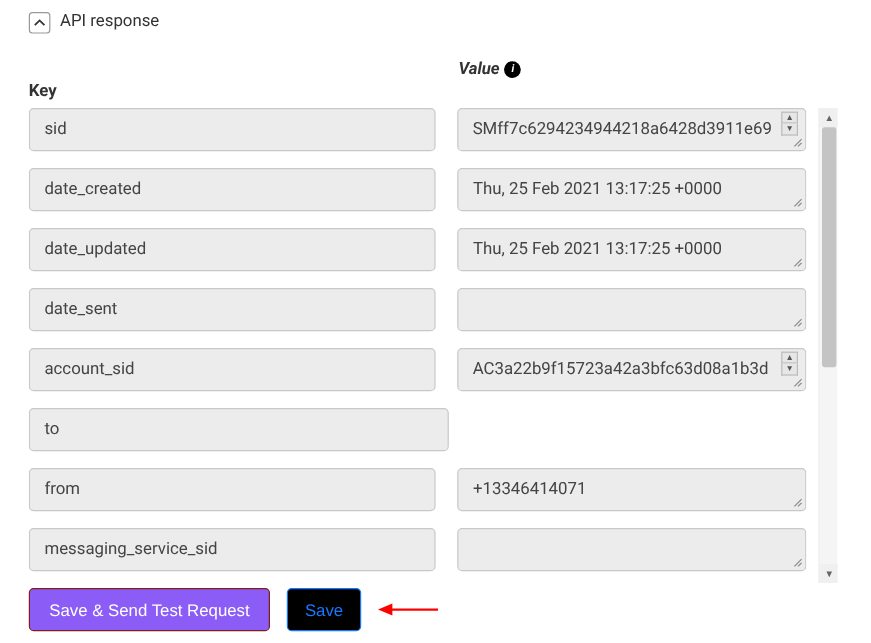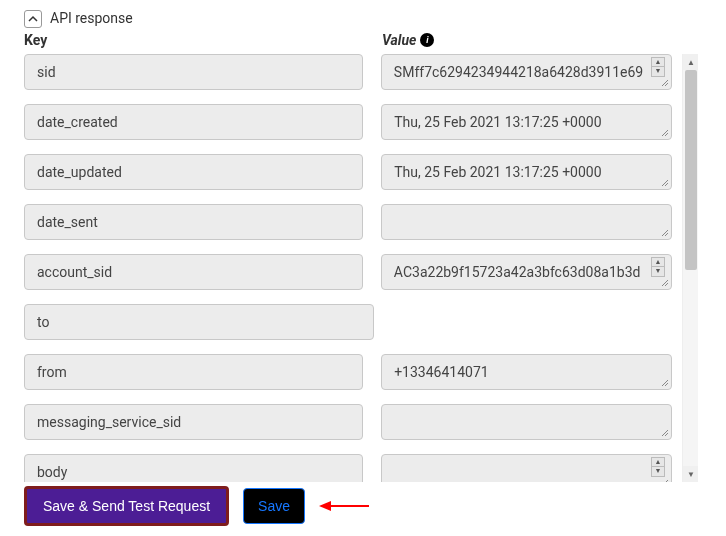--- a/index.html
+++ b/index.html
@@ -42,20 +42,21 @@
     color: #333;
   }
   .cols-header {
     display: flex;
     margin-bottom: 6px;
   }
   .col-h-key {
     width: 340px;
     font-weight: 700;
     font-size: 14px;
+    margin-top: 36px;
   }
   .col-h-value {
     width: 300px;
     font-weight: 700;
     font-size: 14px;
     display: flex;
     align-items: center;
     gap: 4px;
     padding-left: 18px;
     font-style: italic;
@@ -141,23 +142,23 @@
     height: 10px;
   }
   .resize-grip svg { display: block; }
   .buttons {
     display: flex;
     align-items: center;
     gap: 14px;
     padding-top: 4px;
   }
   .btn-primary {
-    background: #4c1d95;
+    background: #8b5cf6;
     color: #fff;
-    border: 3px solid #7f1d1d;
+    border: 1px solid #7f1d1d;
     border-radius: 4px;
     padding: 9px 16px;
     font-size: 14px;
     cursor: pointer;
   }
   .btn-secondary {
     background: #000000;
     color: #1677ff;
     border: 1px solid #1677ff;
     border-radius: 4px;

